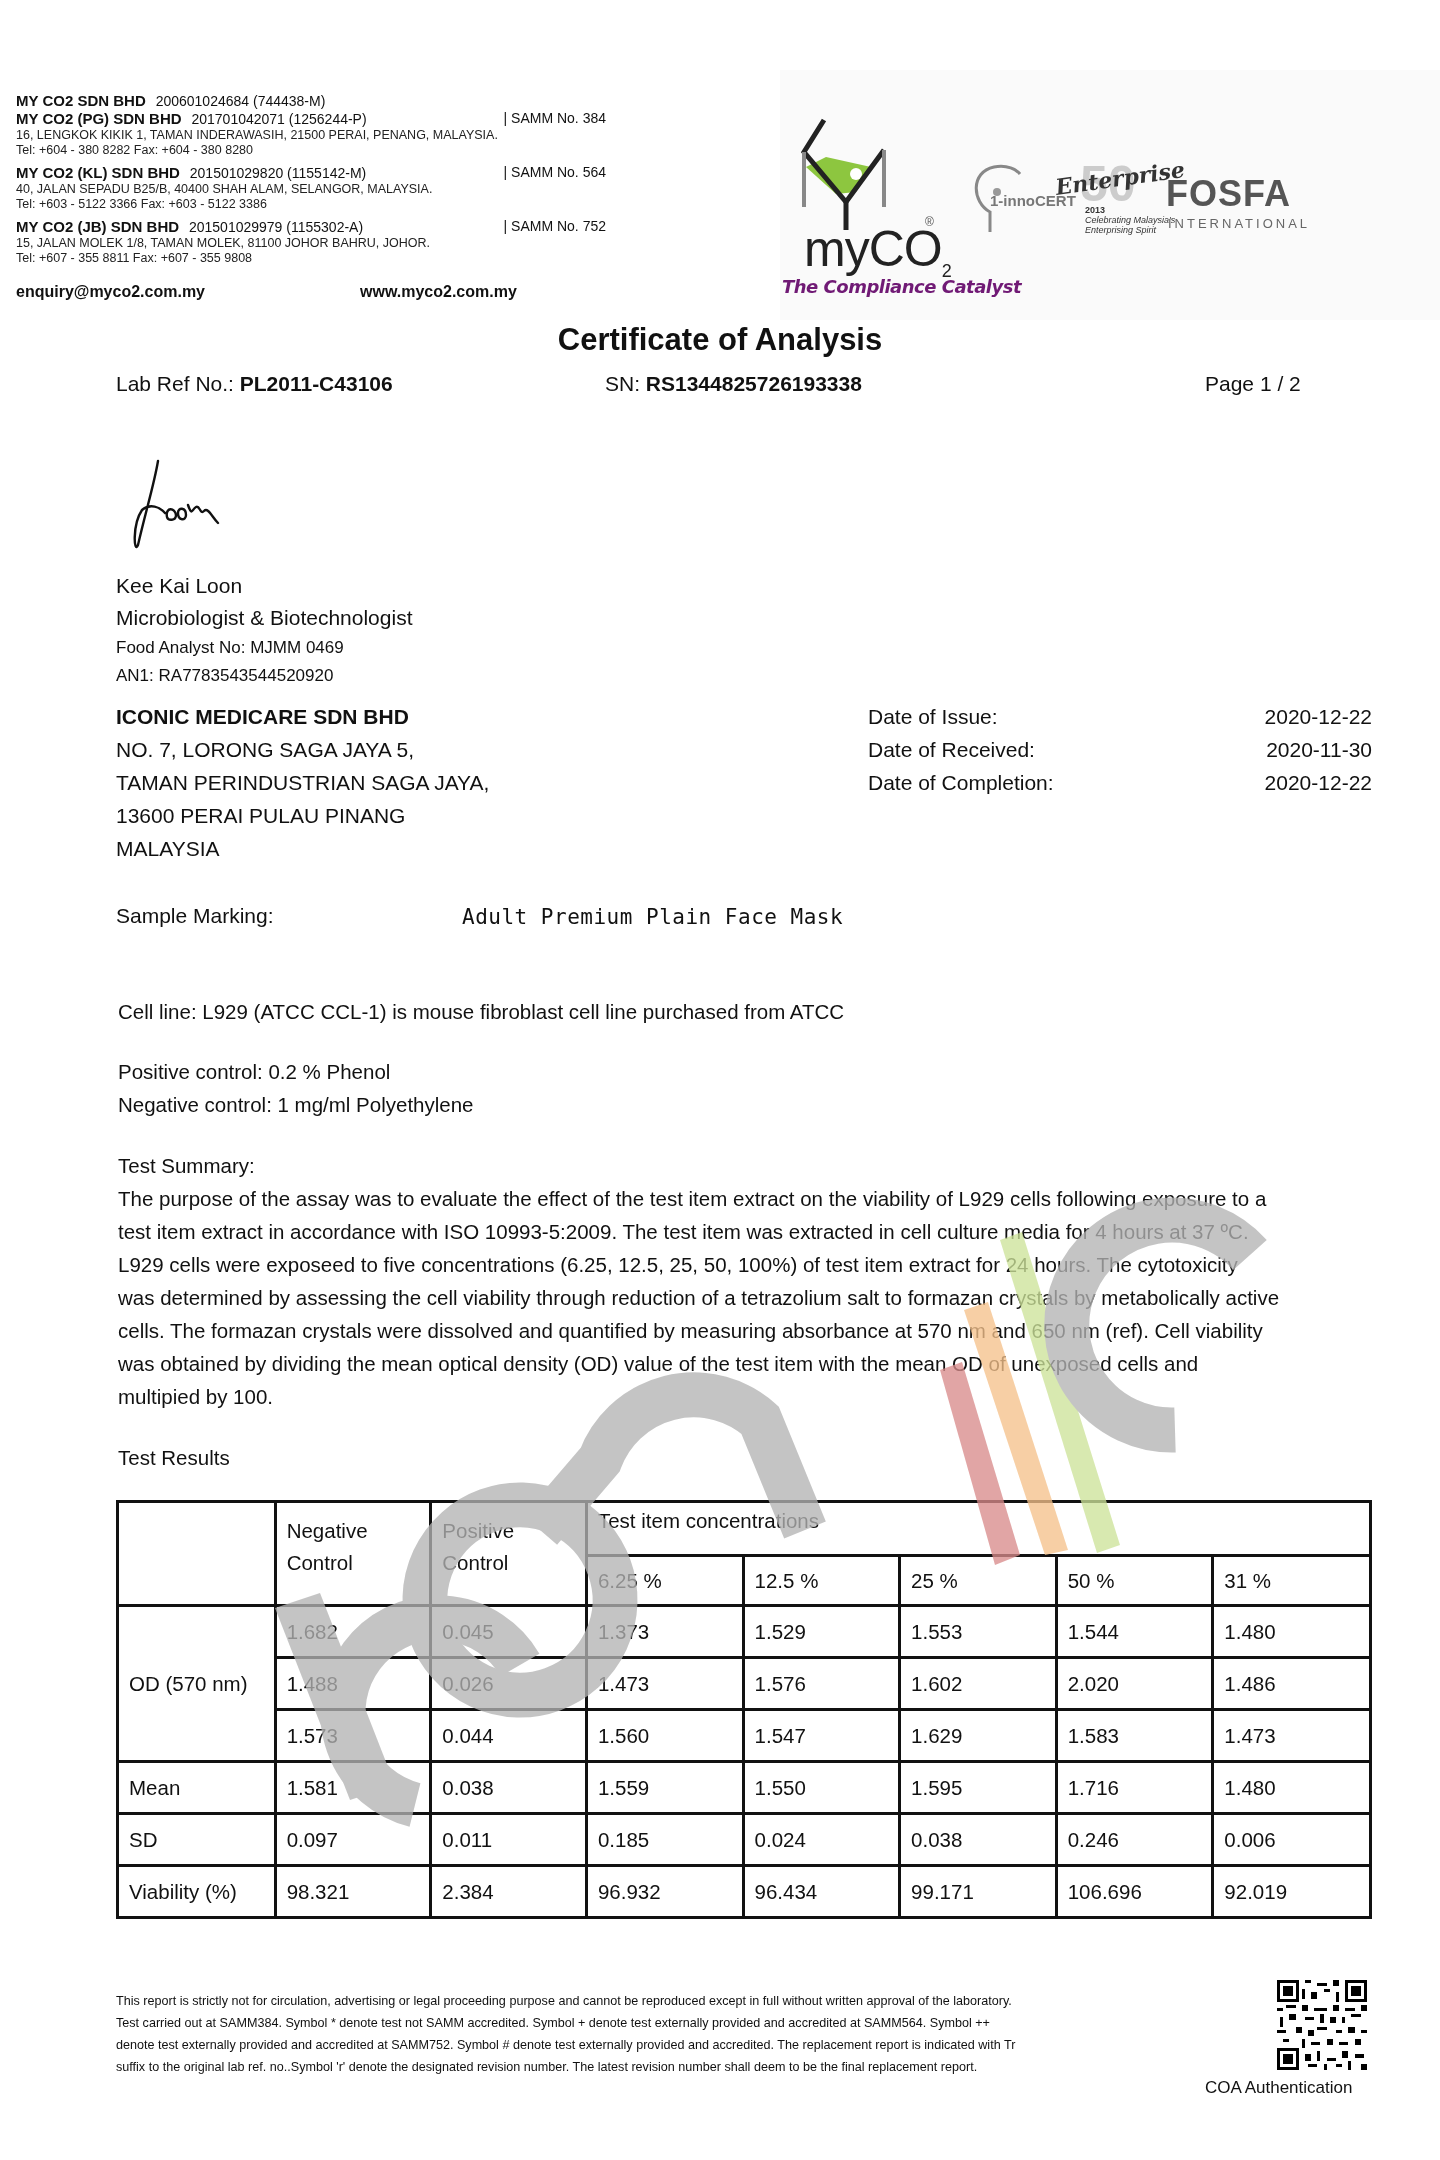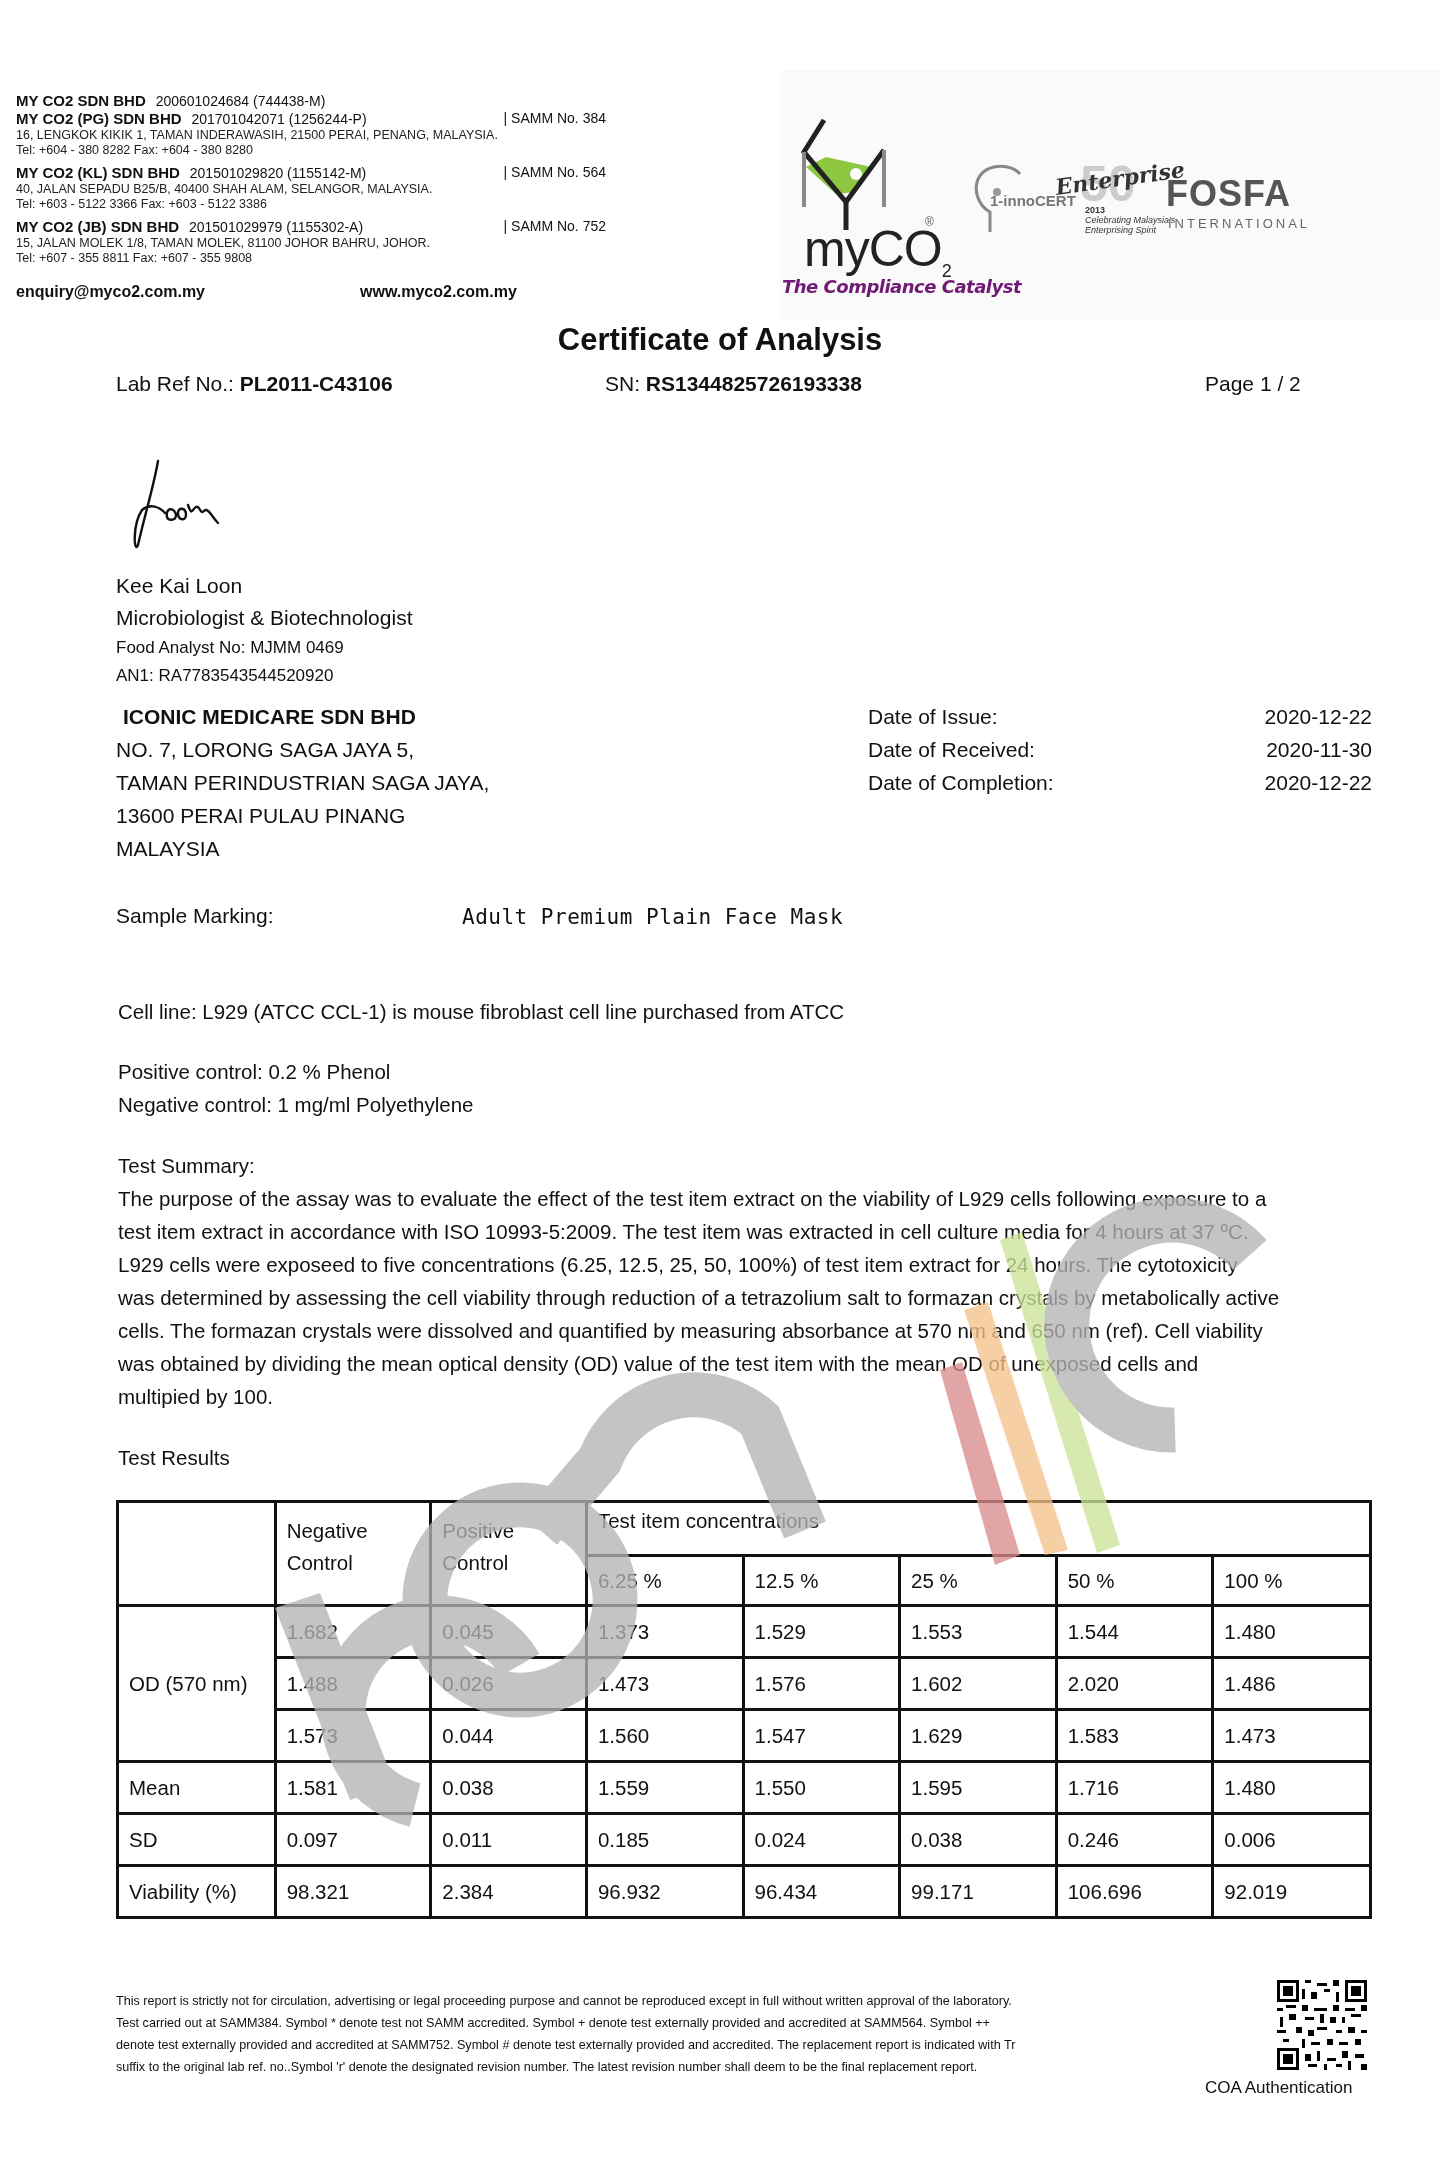--- a/index.html
+++ b/index.html
@@ -39,21 +39,21 @@
   .ref-row { top: 372px; font-size: 21px; color: #111; }
   .ref-row b { font-weight: 700; }
 
   
   .signature { left: 120px; top: 455px; width: 120px; height: 110px; }
   .signer { left: 116px; top: 570px; font-size: 21px; line-height: 32px; }
   .signer .small { font-size: 17px; line-height: 28px; }
 
   
   .client { left: 116px; top: 700px; font-size: 21px; line-height: 33px; }
-  .client b { font-weight: 700; margin-left: 7px; }
+  .client b { font-weight: 700; }
   .dates { left: 868px; top: 700px; width: 504px; font-size: 21px; line-height: 33px; }
   .date-row { display: flex; justify-content: space-between; }
 
   .sample-label { left: 116px; top: 904px; font-size: 21px; }
   .sample-value { left: 462px; top: 905px; font-size: 21px; font-family: "DejaVu Sans Mono", monospace; letter-spacing: 0.5px; }
 
   .para { left: 118px; font-size: 20.5px; line-height: 33px; width: 1260px; }
   .summary-body { text-align: left; }
 
   
@@ -214,21 +214,21 @@
     <td rowspan="2"></td>
     <td rowspan="2" class="hdr-ctrl"><span>Negative</span><br><span>Control</span></td>
     <td rowspan="2" class="hdr-ctrl"><span>Positive</span><br><span>Control</span></td>
     <td colspan="5" class="hdr-top">Test item concentrations</td>
   </tr>
   <tr>
     <td class="hdr-conc">6.25 %</td>
     <td class="hdr-conc">12.5 %</td>
     <td class="hdr-conc">25 %</td>
     <td class="hdr-conc">50 %</td>
-    <td class="hdr-conc">100 %</td>
+    <td class="hdr-conc">31 %</td>
   </tr>
   <tr>
     <td rowspan="3">OD (570 nm)</td>
     <td>1.682</td>
     <td>0.045</td>
     <td>1.373</td>
     <td>1.529</td>
     <td>1.553</td>
     <td>1.544</td>
     <td>1.480</td>

